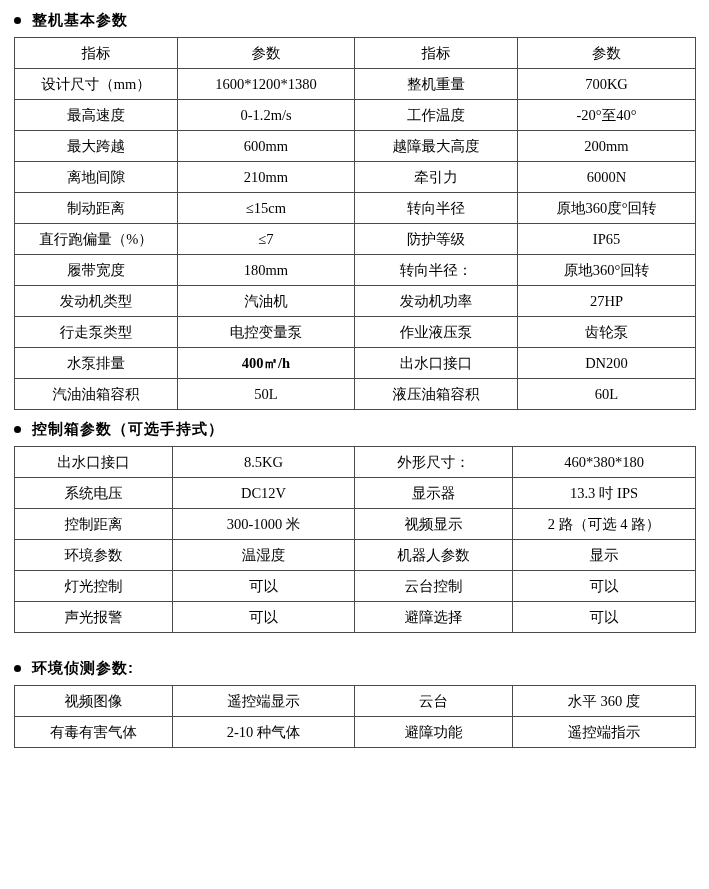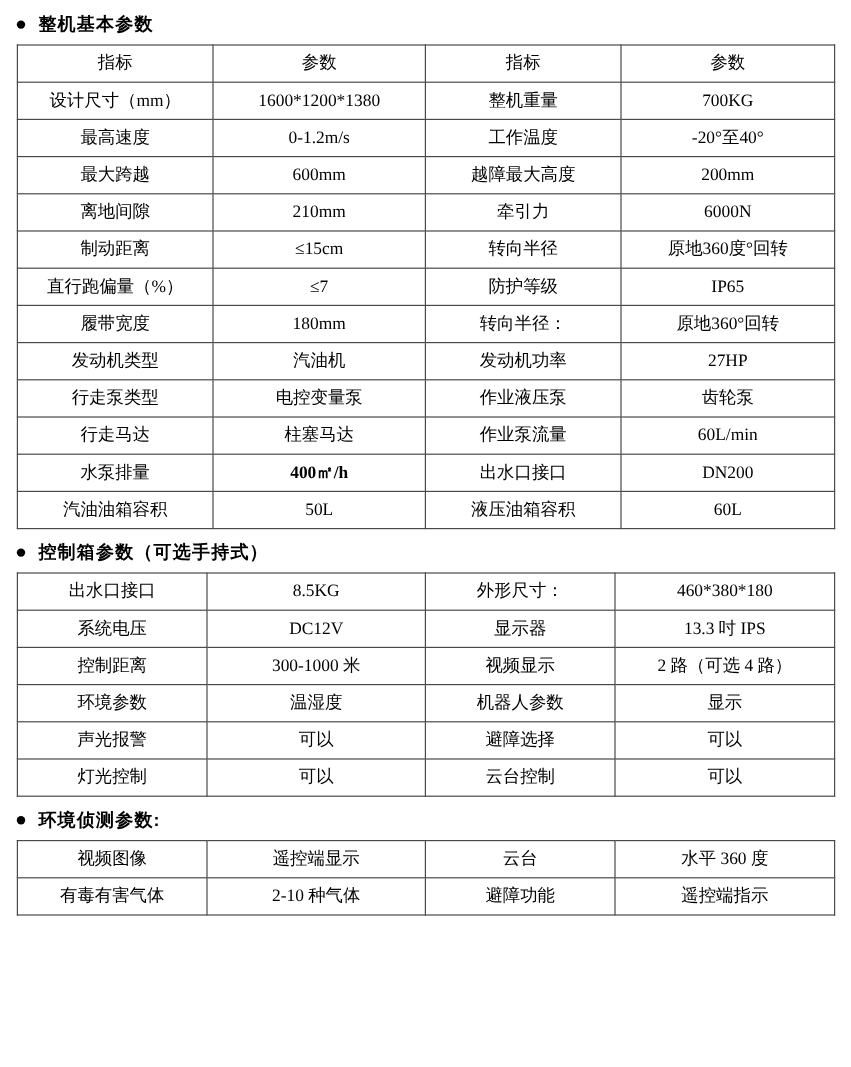--- a/index.html
+++ b/index.html
@@ -24,21 +24,21 @@
   .section-head {
     display: flex;
     align-items: center;
     font-family: "Liberation Sans", "DejaVu Sans", sans-serif;
     font-weight: bold;
     font-size: 15px;
     letter-spacing: 1px;
   }
   .sec1 { margin-top: 11px; text-align: center; }
   .sec2 { margin-top: 10px; }
-  .sec3 { margin-top: 10px; }
+  .sec3 { margin-top: 26px; }
   .bullet {
     width: 7px;
     height: 7px;
     border-radius: 50%;
     background: #000;
     display: inline-block;
     margin-right: 11px;
     flex: 0 0 auto;
   }
   table.spec {
@@ -150,26 +150,20 @@
         <td>发动机功率</td>
         <td>27HP</td>
       </tr>
       <tr>
         <td>行走泵类型</td>
         <td>电控变量泵</td>
         <td>作业液压泵</td>
         <td>齿轮泵</td>
       </tr>
       <tr>
-        <td>行走马达</td>
-        <td>柱塞马达</td>
-        <td>作业泵流量</td>
-        <td>60L/min</td>
-      </tr>
-      <tr>
         <td>水泵排量</td>
         <td class="bold">400㎡/h</td>
         <td>出水口接口</td>
         <td>DN200</td>
       </tr>
       <tr>
         <td>汽油油箱容积</td>
         <td>50L</td>
         <td>液压油箱容积</td>
         <td>60L</td>
@@ -208,29 +202,29 @@
         <td>视频显示</td>
         <td>2 路（可选 4 路）</td>
       </tr>
       <tr>
         <td>环境参数</td>
         <td>温湿度</td>
         <td>机器人参数</td>
         <td>显示</td>
       </tr>
       <tr>
+        <td>灯光控制</td>
+        <td>可以</td>
+        <td>云台控制</td>
+        <td>可以</td>
+      </tr>
+      <tr>
         <td>声光报警</td>
         <td>可以</td>
         <td>避障选择</td>
-        <td>可以</td>
-      </tr>
-      <tr>
-        <td>灯光控制</td>
-        <td>可以</td>
-        <td>云台控制</td>
         <td>可以</td>
       </tr>
     </tbody>
   </table>
 
   <div class="section-head sec3">
     <span class="bullet"></span>
     <span>环境侦测参数:</span>
   </div>
 

